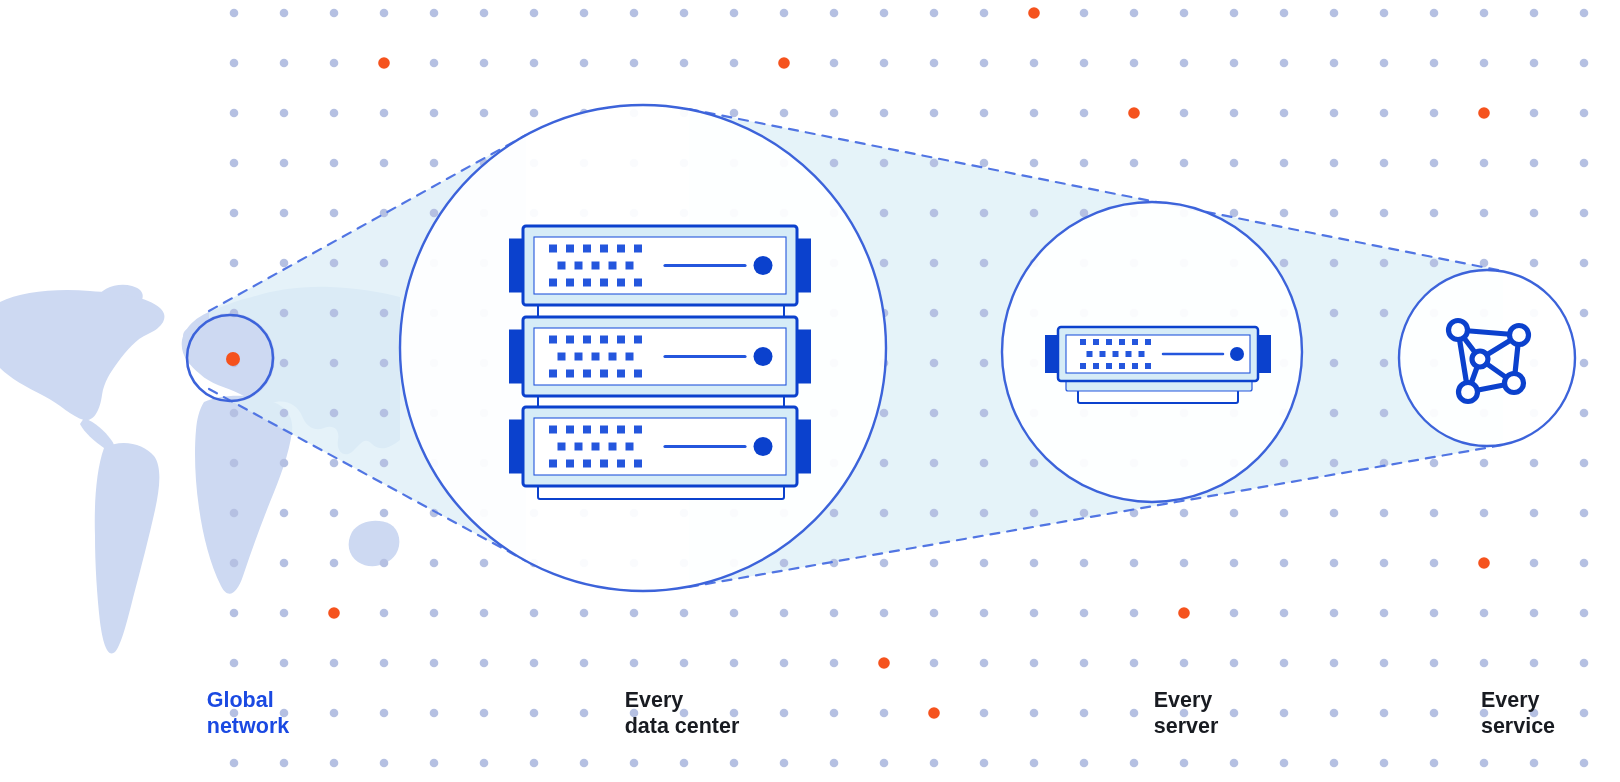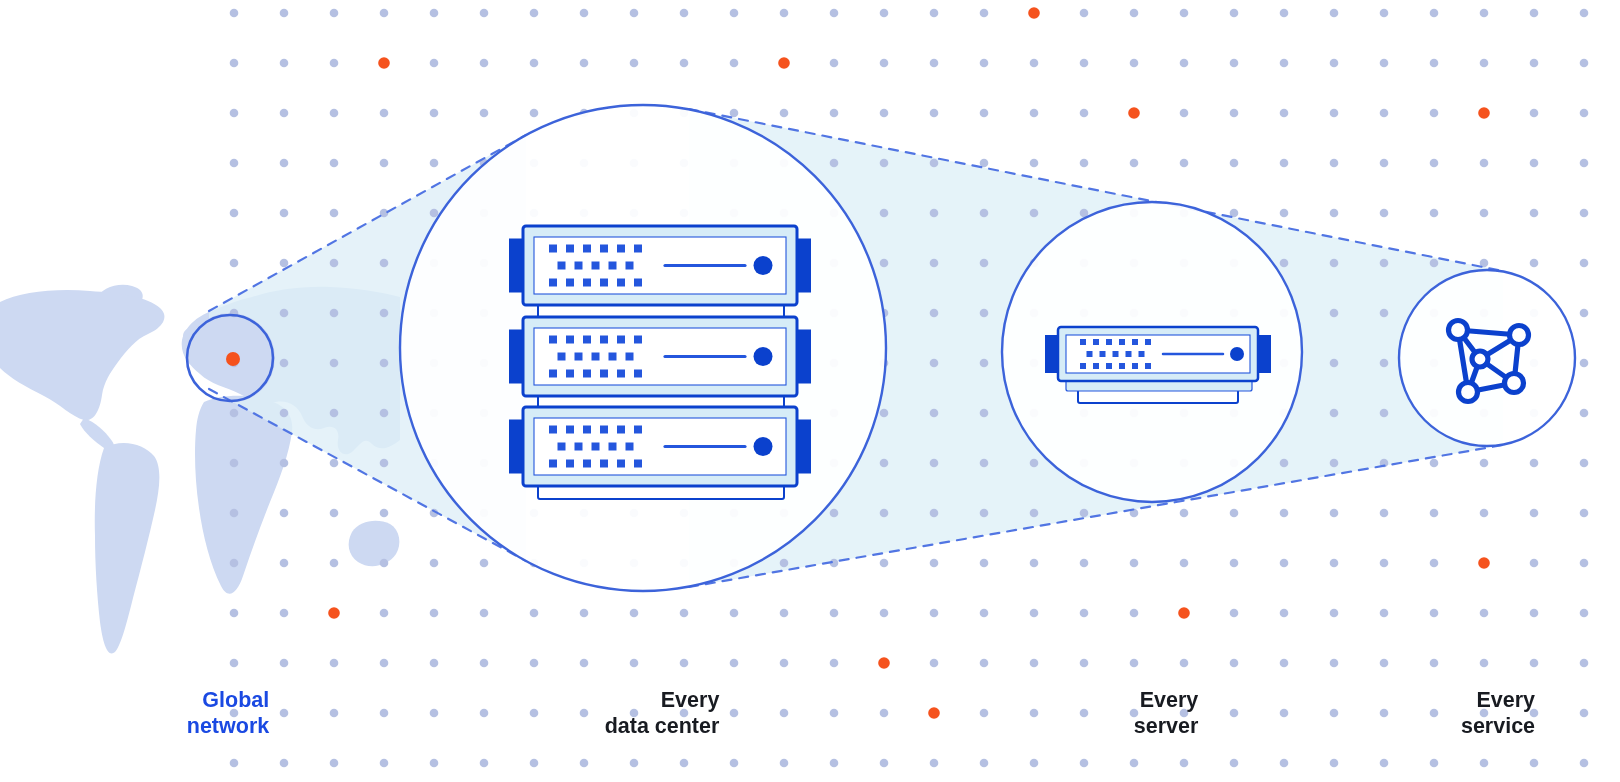--- a/index.html
+++ b/index.html
@@ -15,23 +15,23 @@
   .shadow{fill:var(--casing-cyan);stroke:var(--mid-blue);stroke-width:1.2;}
   .casing{fill:var(--casing-cyan);stroke:var(--dark-blue);}
   .panel{fill:#ffffff;stroke:var(--mid-blue);stroke-width:1.1;}
   .tab{fill:var(--dark-blue);}
   .sq{fill:var(--mid-blue);}
   .hline{stroke:var(--mid-blue);stroke-linecap:round;}
   .led{fill:var(--dark-blue);}
   .icon-edge{stroke:var(--dark-blue);stroke-width:5.2;stroke-linecap:round;}
   .icon-node{fill:#ffffff;stroke:var(--dark-blue);stroke-width:5.2;}
 
-  .lbl{position:absolute;top:687px;transform:translateX(-50%);text-align:right;
+  .lbl{position:absolute;top:687px;transform:translateX(-50%);text-align:left;
        font-weight:700;font-size:21.5px;line-height:26px;white-space:pre-line;
-       color:var(--label-dark);}
+       color:var(--label-dark);margin-left:20px;}
   .lbl-blue{color:var(--label-blue);}
   .pos-global{left:228px;}
   .pos-dc{left:662px;}
   .pos-server{left:1166px;}
   .pos-service{left:1498px;}
 </style>
 </head>
 <body>
 
 <div class="stage">

